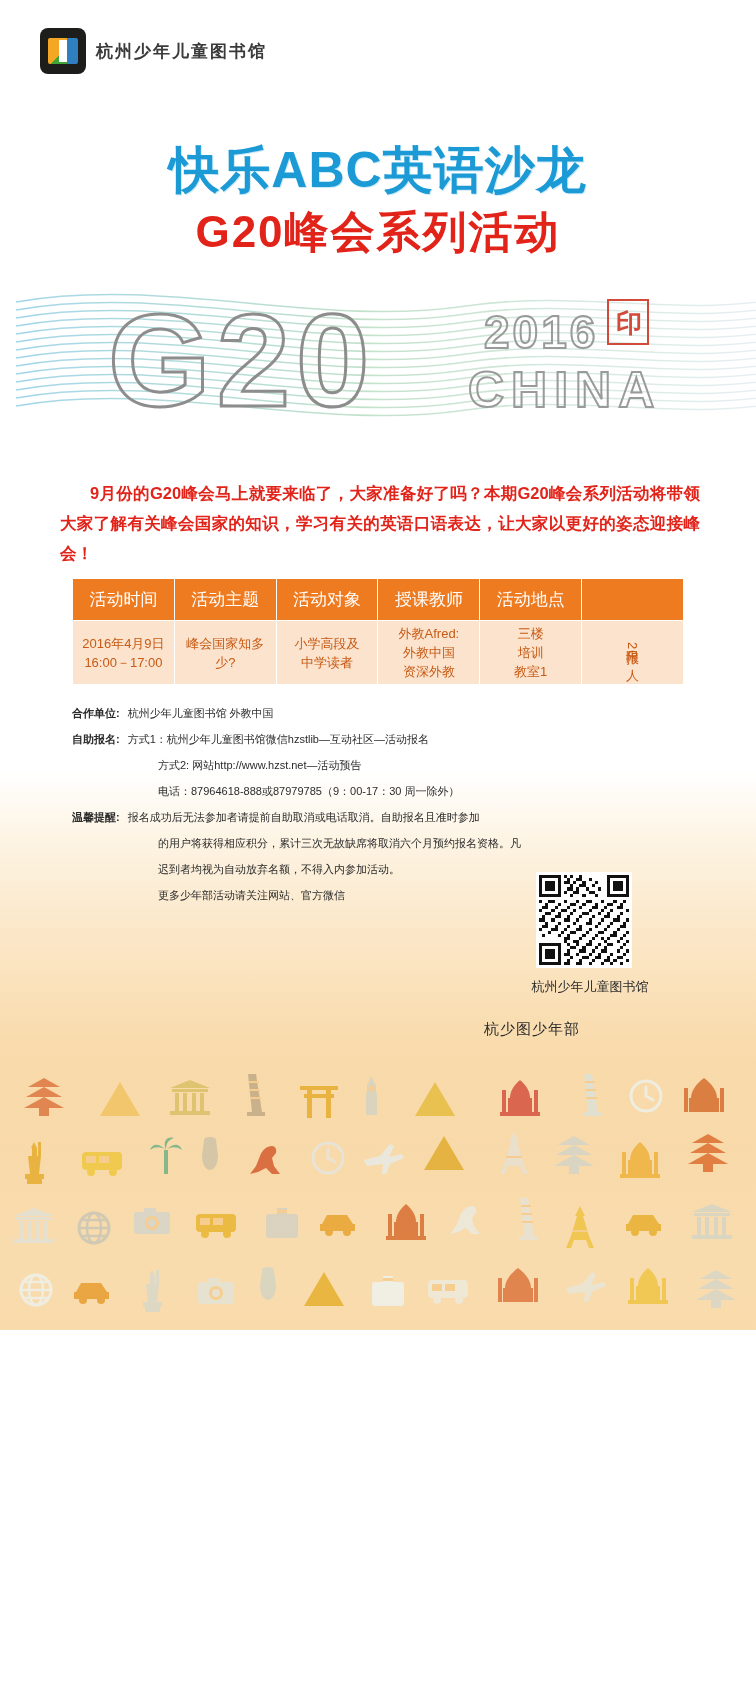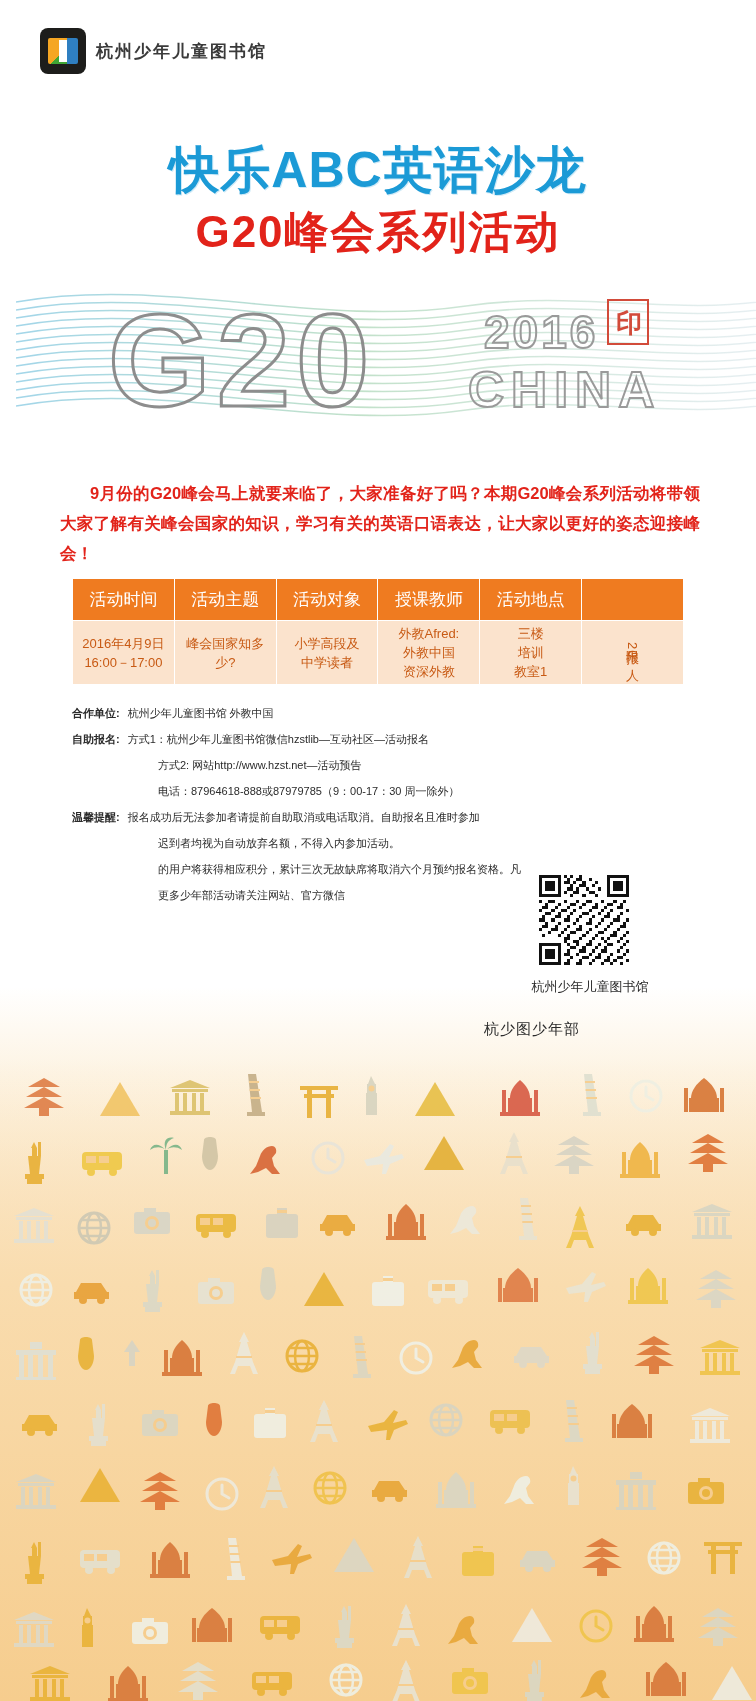--- a/index.html
+++ b/index.html
@@ -8,21 +8,21 @@
     width: 756px;
     height: 1701px;
     font-family: "Liberation Sans", sans-serif;
     background: #ffffff;
     overflow: hidden;
     position: relative;
   }
   .poster {
     position: relative;
     width: 756px;
-    height: 1701px;
+    height: 1330px;
     background: linear-gradient(to bottom,
         #ffffff 0%, #ffffff 58%,
         #fdf4e4 63%, #fbe7c8 70%, #f9dcae 78%, #f7d29a 88%, #f6cf93 100%);
     overflow: hidden;
   }
 
   
   .header {
     position: absolute;
     top: 28px; left: 40px;
@@ -298,22 +298,22 @@
     <div class="d-row">
       <span class="d-label">自助报名:</span>
       <span class="d-val" style="padding-left:8px;">方式1：杭州少年儿童图书馆微信hzstlib—互动社区—活动报名</span>
     </div>
     <div class="indent">方式2: 网站http://www.hzst.net—活动预告</div>
     <div class="indent">电话：87964618-888或87979785（9：00-17：30 周一除外）</div>
     <div class="d-row">
       <span class="d-label">温馨提醒:</span>
       <span class="d-val" style="padding-left:8px;">报名成功后无法参加者请提前自助取消或电话取消。自助报名且准时参加</span>
     </div>
+    <div class="indent">的用户将获得相应积分，累计三次无故缺席将取消六个月预约报名资格。凡</div>
     <div class="indent">迟到者均视为自动放弃名额，不得入内参加活动。</div>
-    <div class="indent">的用户将获得相应积分，累计三次无故缺席将取消六个月预约报名资格。凡</div>
     <div class="indent">更多少年部活动请关注网站、官方微信</div>
   </div>
 
   <div class="qr">
     <svg width="90" height="90" viewBox="0 0 29 29" shape-rendering="crispEdges" xmlns="http://www.w3.org/2000/svg">
       <rect width="29" height="29" fill="#ffffff"></rect>
       <g fill="#111111">
         <rect x="0" y="0" width="7" height="1"></rect>
           <rect x="0" y="6" width="7" height="1"></rect>
         <rect x="0" y="0" width="1" height="7"></rect>

